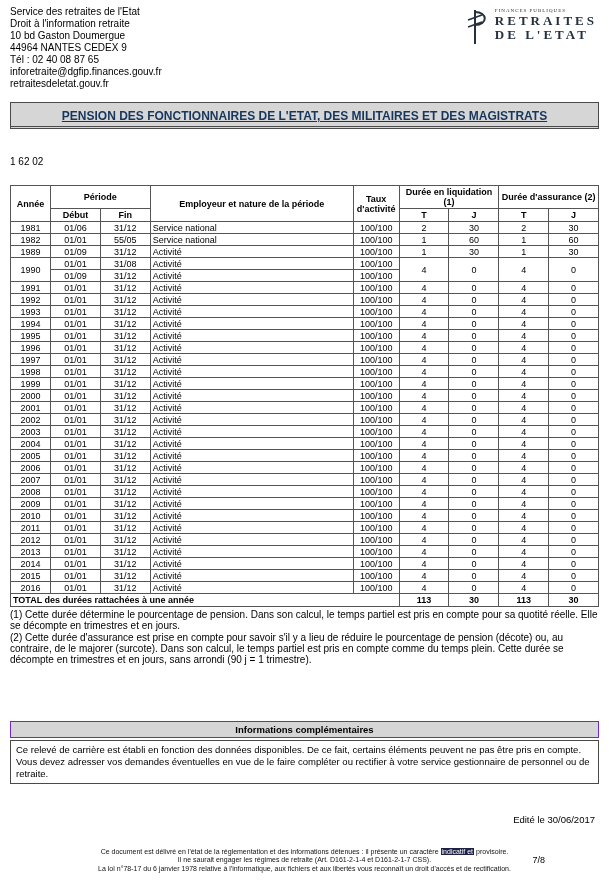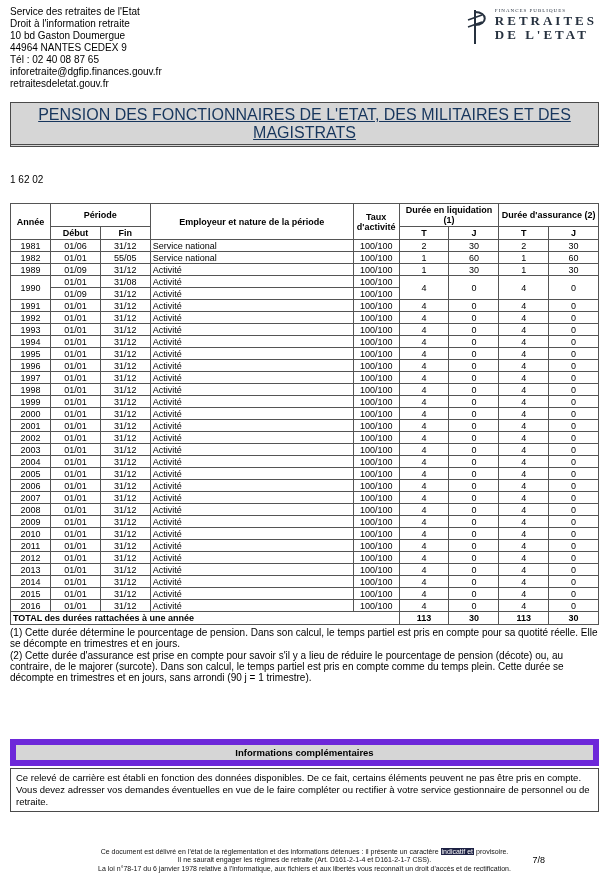--- a/index.html
+++ b/index.html
@@ -18,21 +18,21 @@
   .logo-small { font-size:5px; letter-spacing:1px; font-family:"Liberation Serif", serif; margin-bottom:1px; }
   .logo-big { font-family:"Liberation Serif", serif; font-size:13px; letter-spacing:3px; line-height:14px; font-weight:bold; }
 
   
   .banner {
     margin-top:12px; background:#d6d6d6; border:1px solid #4a4a4a;
     border-bottom:3px double #4a4a4a;
     text-align:center; padding:3px 2px 2px 2px;
   }
   .banner span {
-    color:#17365d; font-weight:normal; font-size:16px; text-decoration:underline;
+    color:#17365d; font-weight:bold; font-size:12px; text-decoration:underline;
   }
 
   
   .recipient { margin-top:26px; font-size:10px; line-height:13px; }
 
   
   table.career { border-collapse:collapse; width:589px; margin-top:17px; font-size:9px; table-layout:fixed; }
   table.career th, table.career td { border:1px solid #555; padding:0 2px; line-height:10px; }
   table.career th { font-weight:bold; text-align:center; vertical-align:middle; padding:1px 2px; }
   table.career td { height:12px; vertical-align:middle; }
@@ -47,21 +47,21 @@
   td.bold { font-weight:bold; }
   tr.total-row td { height:13px; }
 
   
   .footnotes { margin-top:2px; font-size:10px; line-height:11px; }
   .footnotes .fn { margin-top:1px; }
 
   
   .info-section { margin-top:56px; }
   .info-title {
-    background:#d6d6d6; border:6px solid #6d28d9; text-align:center;
+    background:#d6d6d6; border:1px solid #6d28d9; text-align:center;
     font-weight:bold; font-size:9.5px; padding:2px 0;
   }
   .info-body {
     border:1px solid #4a4a4a; margin-top:2px; padding:3px 5px;
     font-size:9.5px; line-height:12px;
   }
 
   
   .edition { margin-top:30px; text-align:right; font-size:9.5px; padding-right:4px; }
 
@@ -480,20 +480,21 @@
   <div class="footnotes">
       <div class="fn">(1) Cette durée détermine le pourcentage de pension. Dans son calcul, le temps partiel est pris en compte pour sa quotité réelle. Elle se décompte en trimestres et en jours.</div>
       <div class="fn">(2) Cette durée d'assurance est prise en compte pour savoir s'il y a lieu de réduire le pourcentage de pension (décote) ou, au contraire, de le majorer (surcote). Dans son calcul, le temps partiel est pris en compte comme du temps plein. Cette durée se décompte en trimestres et en jours, sans arrondi (90 j = 1 trimestre).</div>
     </div>
 
   <div class="info-section">
     <div class="info-title">Informations complémentaires</div>
     <div class="info-body">Ce relevé de carrière est établi en fonction des données disponibles. De ce fait, certains éléments peuvent ne pas être pris en compte. Vous devez adresser vos demandes éventuelles en vue de le faire compléter ou rectifier à votre service gestionnaire de personnel ou de retraite.</div>
   </div>
 
+  <div class="edition">Edité le 30/06/2017</div>
 
 </div>
 
 <div class="page-footer">
     <div><span>Ce document est délivré en l'état de la réglementation et des informations détenues : il présente un caractère </span><span class="hl">indicatif et</span><span> provisoire.</span></div>
     <div><span>Il ne saurait engager les régimes de retraite (Art. D161-2-1-4 et D161-2-1-7 CSS).</span></div>
     <div><span>La loi n°78-17 du 6 janvier 1978 relative à l'informatique, aux fichiers et aux libertés vous reconnaît un droit d'accès et de rectification.</span></div>
   </div>
 <div class="page-number">7/8</div>
 

